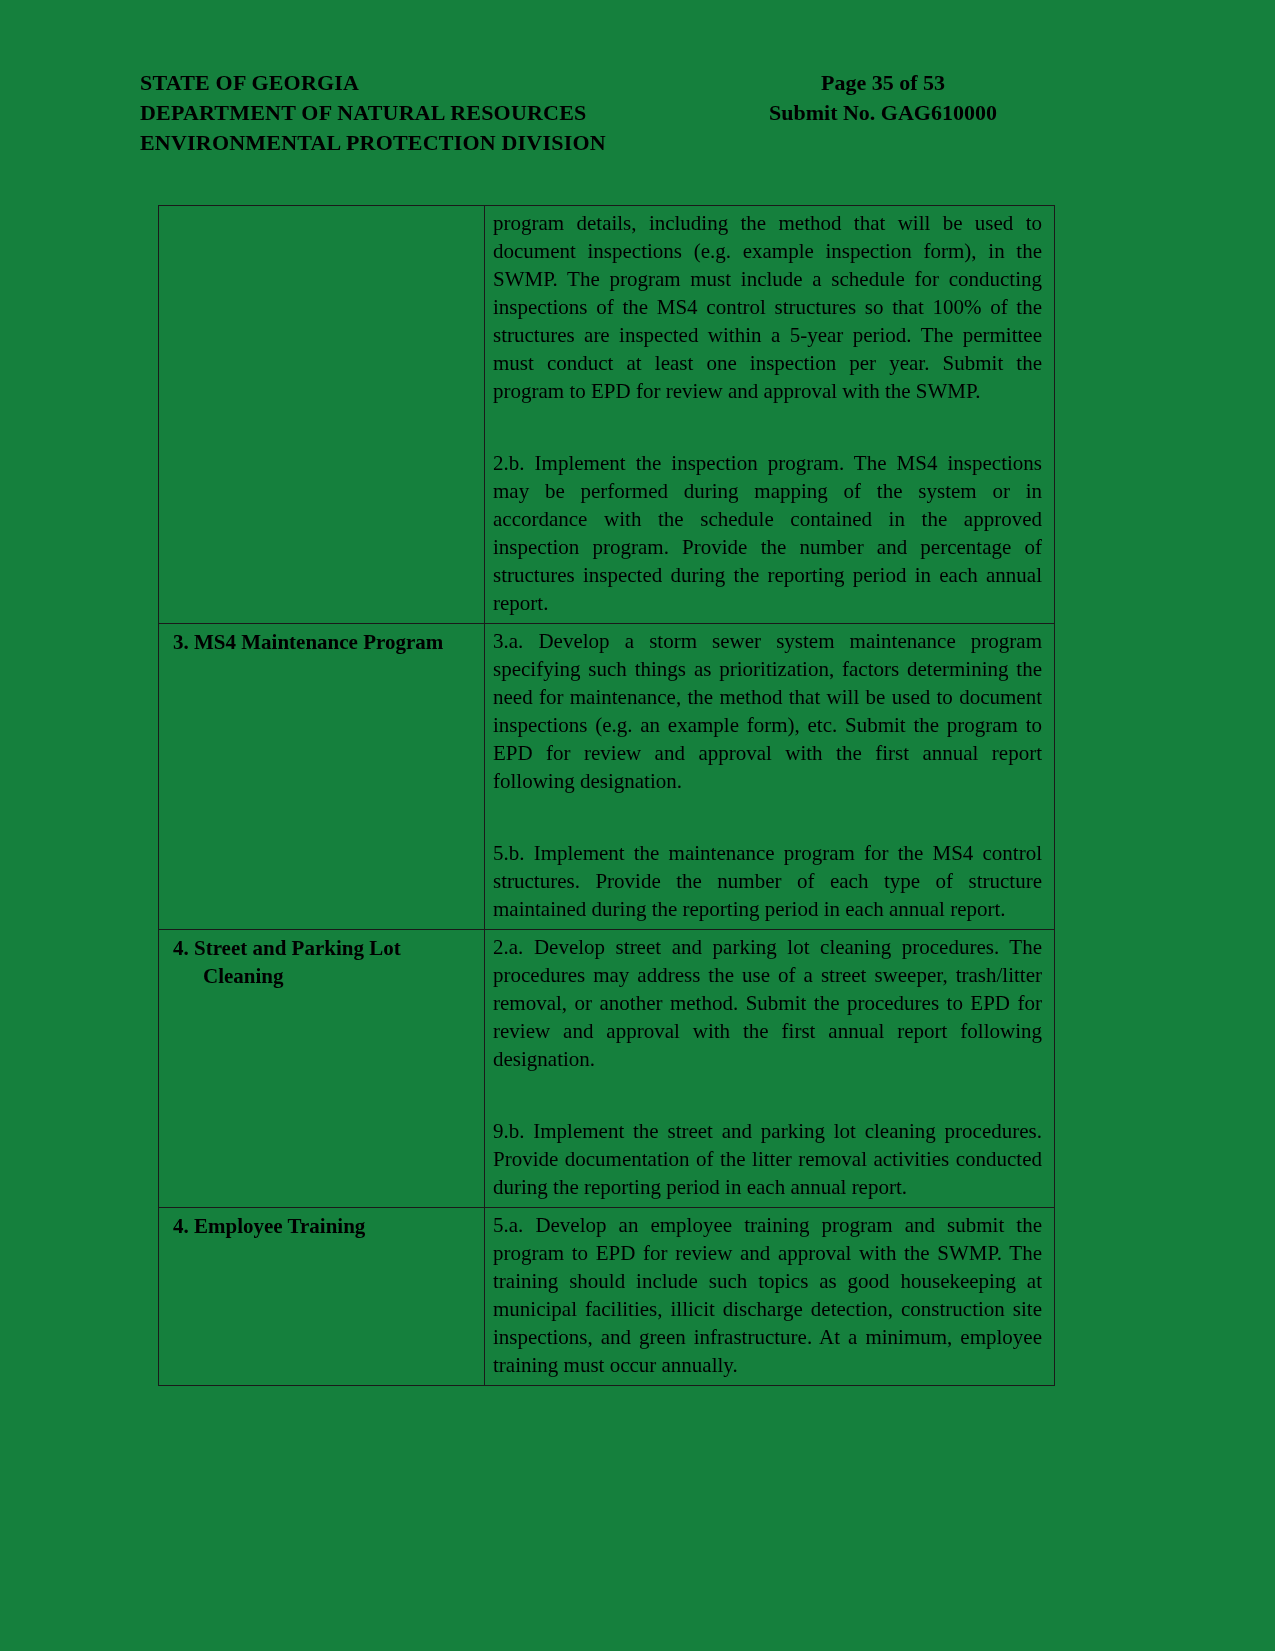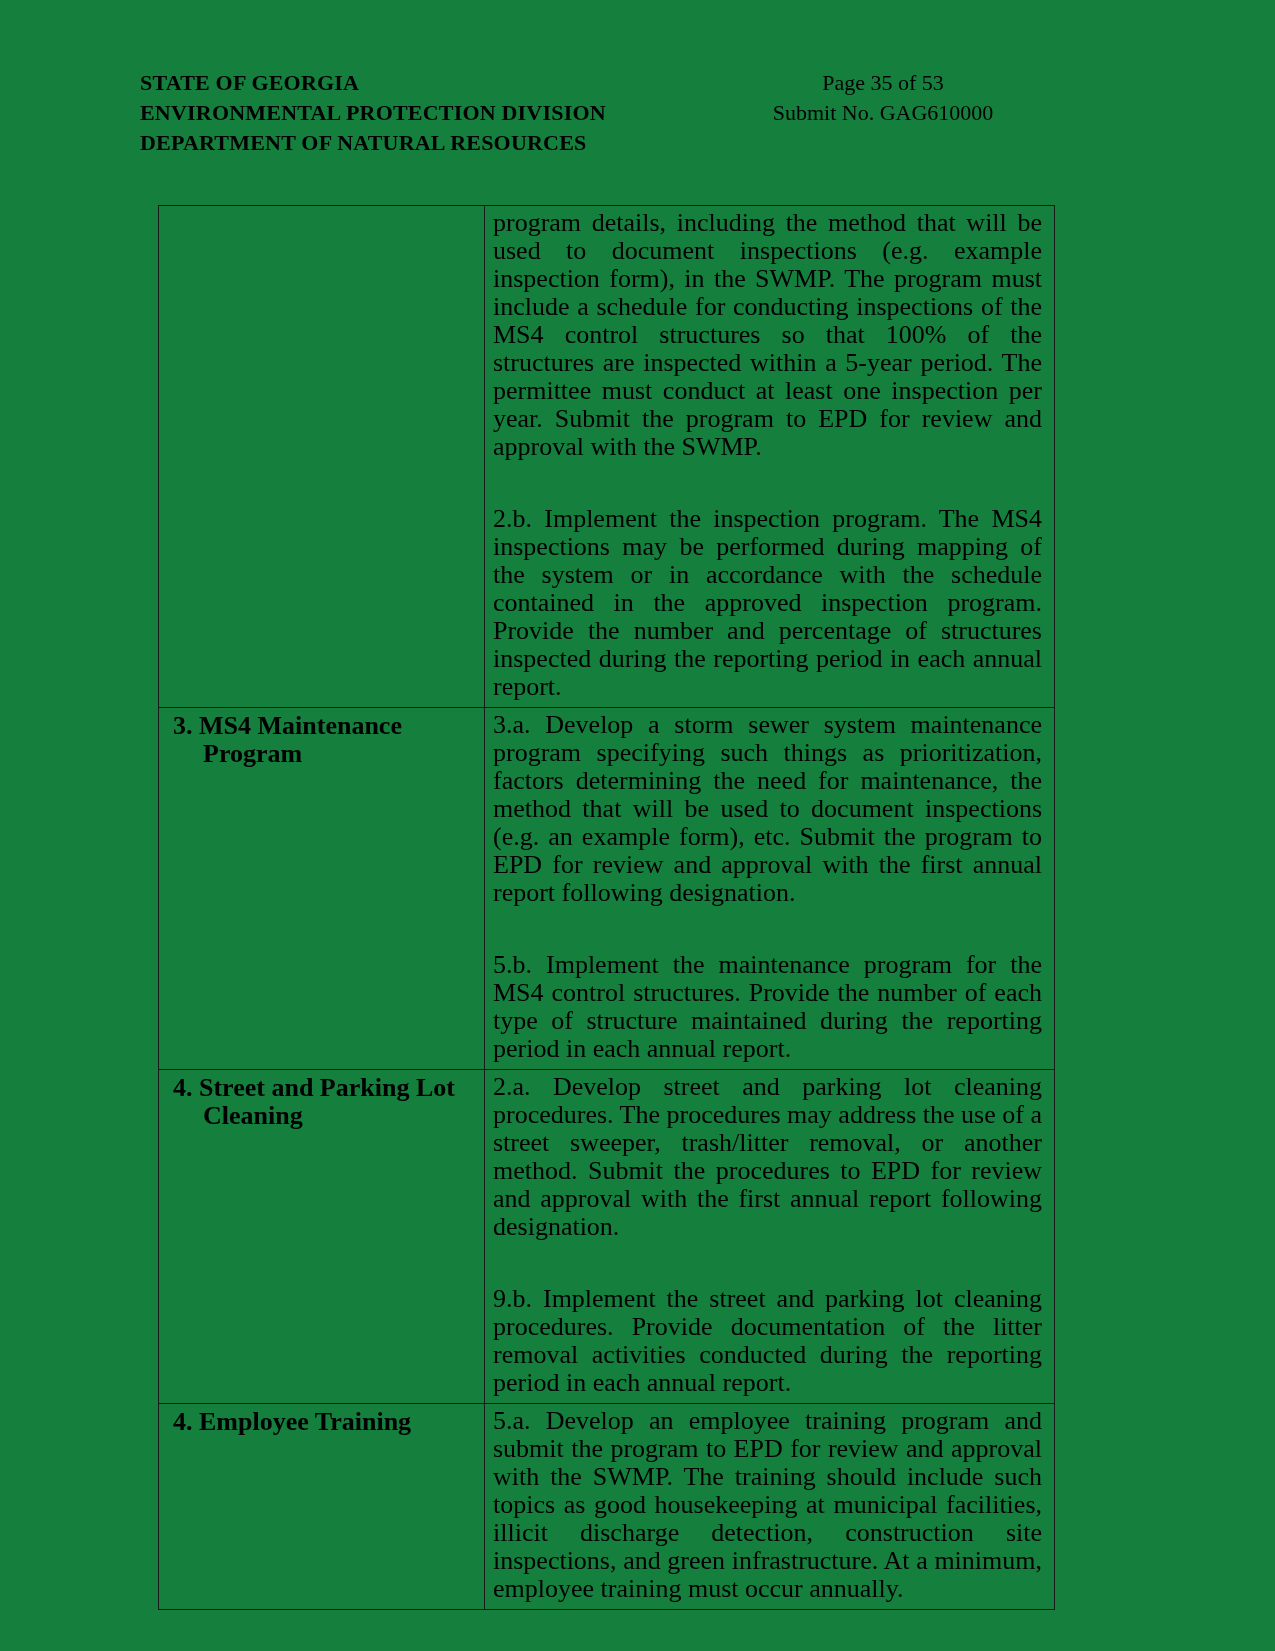--- a/index.html
+++ b/index.html
@@ -27,32 +27,32 @@
     font-size: 22px;
     line-height: 30px;
     letter-spacing: 0.2px;
   }
   .doc-header-right {
     position: absolute;
     top: 68px;
     left: 752px;
     width: 262px;
     text-align: center;
-    font-weight: normal;
+    font-weight: bold;
     font-size: 22px;
     line-height: 30px;
   }
   table.permit-table {
     position: absolute;
     top: 205px;
     left: 158px;
     width: 896px;
     border-collapse: collapse;
     table-layout: fixed;
-    font-size: 26px;
+    font-size: 21px;
     line-height: 28px;
   }
   table.permit-table td {
     border: 1.6px solid #1a1a1a;
     vertical-align: top;
   }
   td.label-cell {
     width: 326px;
     padding: 4px 10px 6px 14px;
     font-weight: bold;
@@ -73,22 +73,22 @@
     margin-top: 44px;
   }
 </style>
 </head>
 <body>
 
 <div class="page">
 
   <div class="doc-header-left">
     <div>STATE OF GEORGIA</div>
+    <div>DEPARTMENT OF NATURAL RESOURCES</div>
     <div>ENVIRONMENTAL PROTECTION DIVISION</div>
-    <div>DEPARTMENT OF NATURAL RESOURCES</div>
   </div>
 
   <div class="doc-header-right">
     <div>Page 35 of 53</div>
     <div>Submit No. GAG610000</div>
   </div>
 
   <table class="permit-table">
     <tbody>
       <tr>

